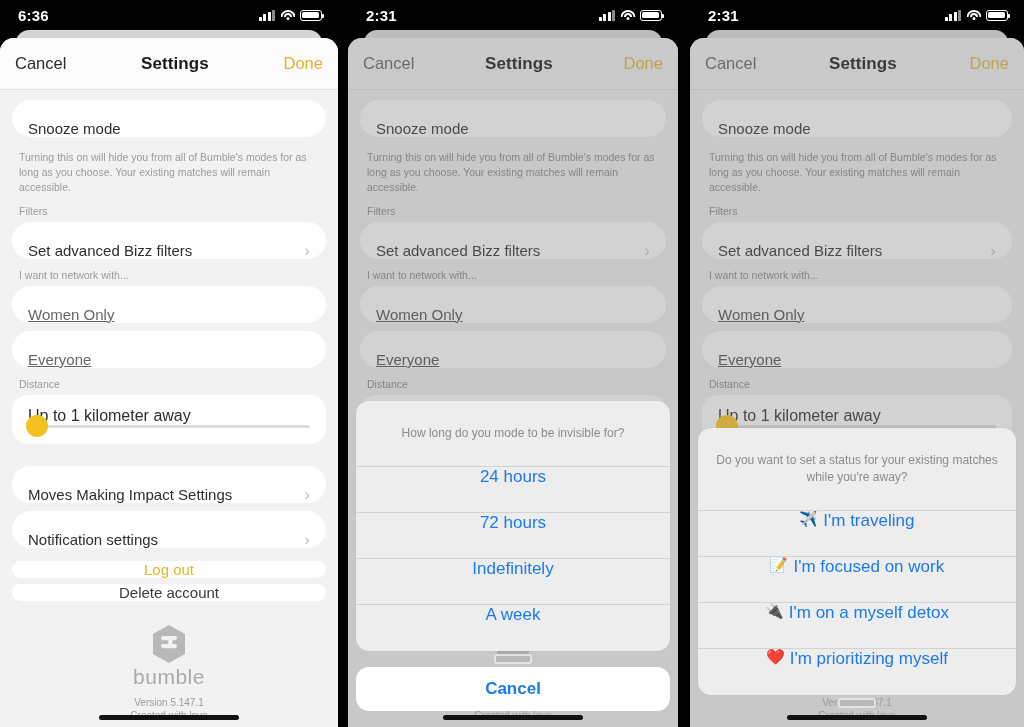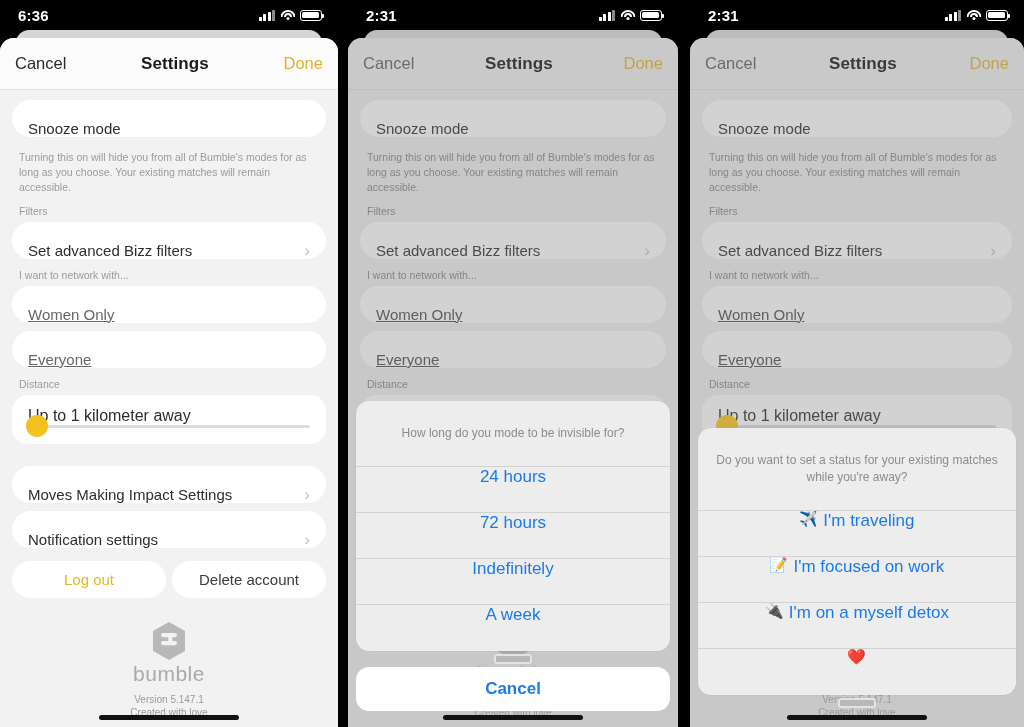--- a/index.html
+++ b/index.html
@@ -138,21 +138,21 @@
   .track { position: relative; height: 3px; background: #ddd; border-radius: 2px; }
   .phone.dim .track { background: #bcbcbc; }
   .knob {
     position: absolute; left: -2px; top: 50%; transform: translateY(-50%);
     width: 22px; height: 22px; border-radius: 50%; background: #f4c220;
   }
   .phone.dim .knob { background: #d2ad3e; }
 
   .spacer12 { height: 14px; }
 
-  .dualrow { display: flex; gap: 6px; margin-top: 13px; }
+  .dualrow { display: flex; gap: 6px; margin-top: 13px; flex-direction: column; }
   .pill {
     flex: 1; height: 37px; background: #fff; border-radius: 19px;
     display: flex; align-items: center; justify-content: center;
     font-size: 15px; color: #3a3a3a;
   }
   .pill.logout { color: #e0b828; }
 
   .brand { text-align: center; padding-top: 22px; }
   .logo-hex { margin: 0 auto 2px auto; display: block; }
   .brandname { font-size: 21px; color: #aaa; letter-spacing: .5px; margin-top: -2px; }
@@ -482,20 +482,21 @@
         <div class="sheet-opt">
           <span class="emo">📝</span>
           <span>I'm focused on work</span>
         </div>
         <div class="sheet-opt">
           <span class="emo">🔌</span>
           <span>I'm on a myself detox</span>
         </div>
         <div class="sheet-opt">
           <span class="emo">❤️</span>
+          <span>I'm prioritizing myself</span>
         </div>
       </div>
       <div class="sheet-handle"></div>
     </div>
     <div class="homebar"></div>
   </div>
 
 </div>
 
 </body></html>

